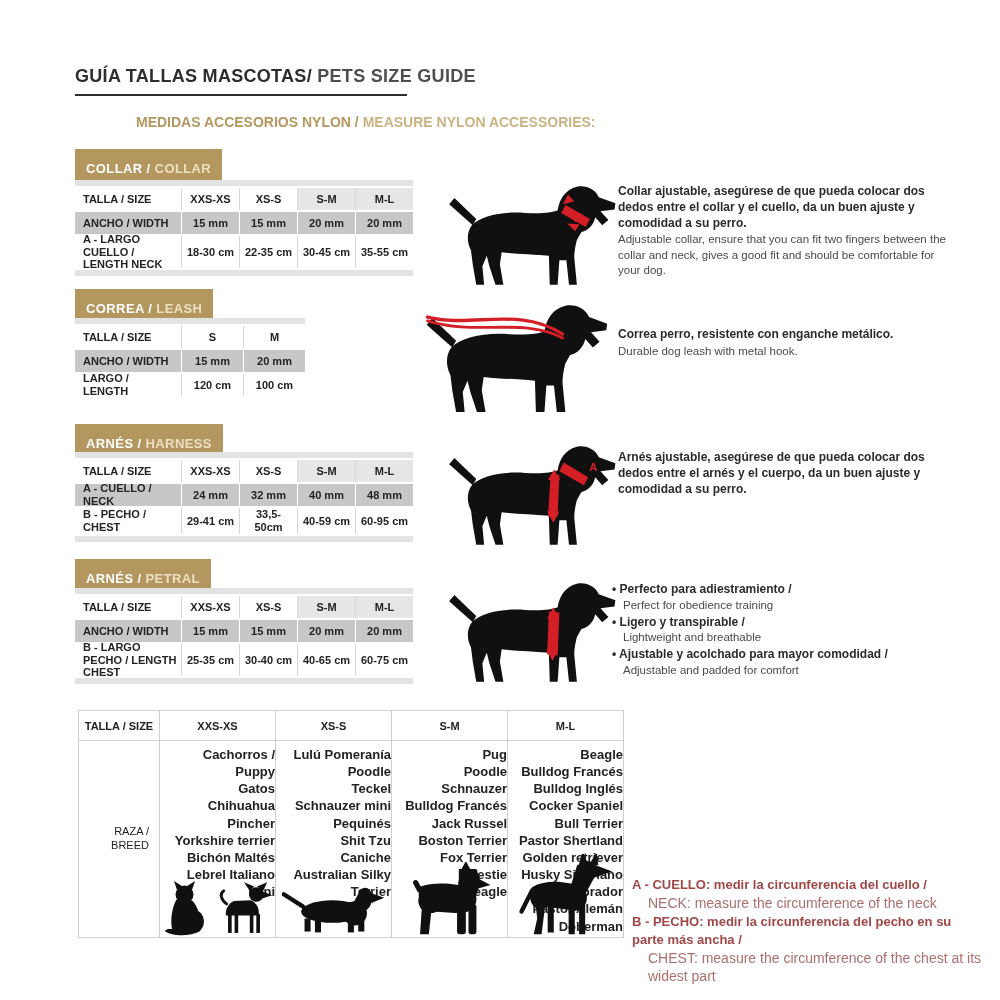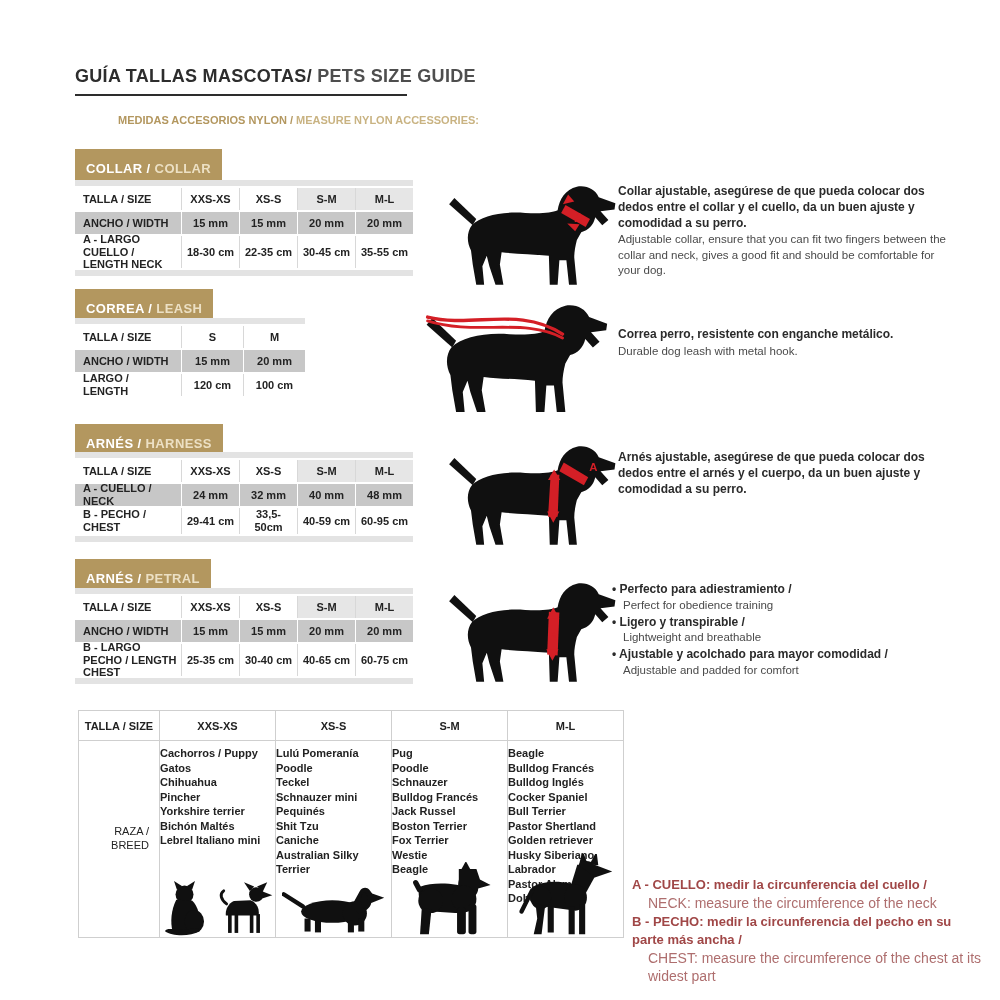--- a/index.html
+++ b/index.html
@@ -2,21 +2,21 @@
 <html><head>
 <meta charset="utf-8">
 <style>
   html,body{margin:0;padding:0;background:#fff;}
   #page{position:relative;width:1000px;height:1000px;background:#fff;overflow:hidden;
         font-family:"Liberation Sans",sans-serif;color:#222;}
   
   #title{position:absolute;left:75px;top:66px;font-size:18px;font-weight:bold;letter-spacing:.3px;}
   #title .dark{color:#2d2d2d;} #title .lite{color:#4e4e4e;}
   #title-underline{position:absolute;left:75px;top:94px;width:332px;height:2px;background:#2d2d2d;}
-  #subtitle{position:absolute;left:74px;top:114px;font-size:11px;font-weight:bold;padding-left:44px;}
+  #subtitle{position:absolute;left:92px;top:114px;font-size:14px;font-weight:bold;padding-left:44px;}
   .tan{color:#b3975f;} .tan-lite{color:#c9b382;}
   
   .badge{position:absolute;background:#b3975f;color:#fff;font-weight:bold;font-size:13px;
          padding:12px 11px 4px;letter-spacing:.4px;}
   .badge .lt{color:#ece0c4;}
   
   .tbl{position:absolute;display:grid;column-gap:0;row-gap:2px;font-size:11px;font-weight:bold;color:#232323;}
   .strip{grid-column:1/-1;height:6px;background:#e3e3e3;}
   .c{background:#fff;display:flex;align-items:center;justify-content:center;text-align:center;line-height:1.15;padding:2px 2px;}
   .lab{justify-content:flex-start;text-align:left;padding-left:8px;padding-right:4px;}
@@ -34,21 +34,21 @@
   .b-en{font-size:11.5px;color:#4a4a4a;line-height:1.3;margin-left:11px;margin-bottom:2px;}
   
   .dog{position:absolute;}
   .red-fill{fill:#d41f26;} .red-stroke{stroke:#d41f26;fill:none;stroke-linecap:round;}
   .dog text{fill:#d41f26;font-weight:bold;font-family:"Liberation Sans",sans-serif;}
   
   #breeds{position:absolute;left:78px;top:710px;width:544px;border:1px solid #cfcfcf;display:grid;
           grid-template-columns:80px 116px 116px 116px 116px;grid-template-rows:30px 196px;}
   #breeds .bh{display:flex;align-items:center;justify-content:center;font-weight:bold;font-size:11px;
               border-bottom:1px solid #cfcfcf;}
-  #breeds .bb{position:relative;text-align:left;font-weight:bold;font-size:11px;line-height:1.32;padding-top:5px;}
+  #breeds .bb{position:relative;text-align:right;font-weight:bold;font-size:13px;line-height:1.32;padding-top:5px;}
   #breeds .bl{border-left:1px solid #cfcfcf;}
   #breeds .raza{display:flex;align-items:center;justify-content:center;font-size:11px;line-height:1.25;text-align:right;padding:0 10px;}
   .sil{position:absolute;left:0;right:0;bottom:1px;display:flex;justify-content:center;align-items:flex-end;gap:5px;}
   
   #notes{position:absolute;left:632px;top:876px;width:350px;}
   .note-b{color:#a04747;font-weight:bold;font-size:13px;line-height:1.35;}
   .note-n{color:#ae6e6e;font-size:14px;line-height:1.35;margin-left:16px;margin-bottom:1px;}
   svg{display:block;}
 </style>
 </head>

